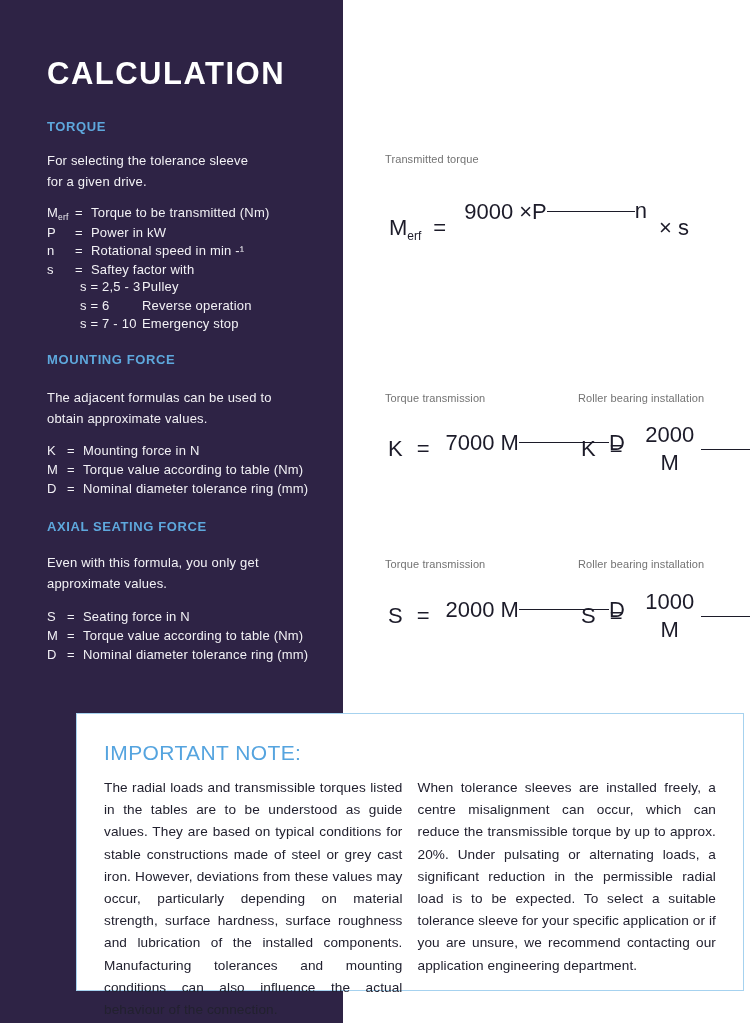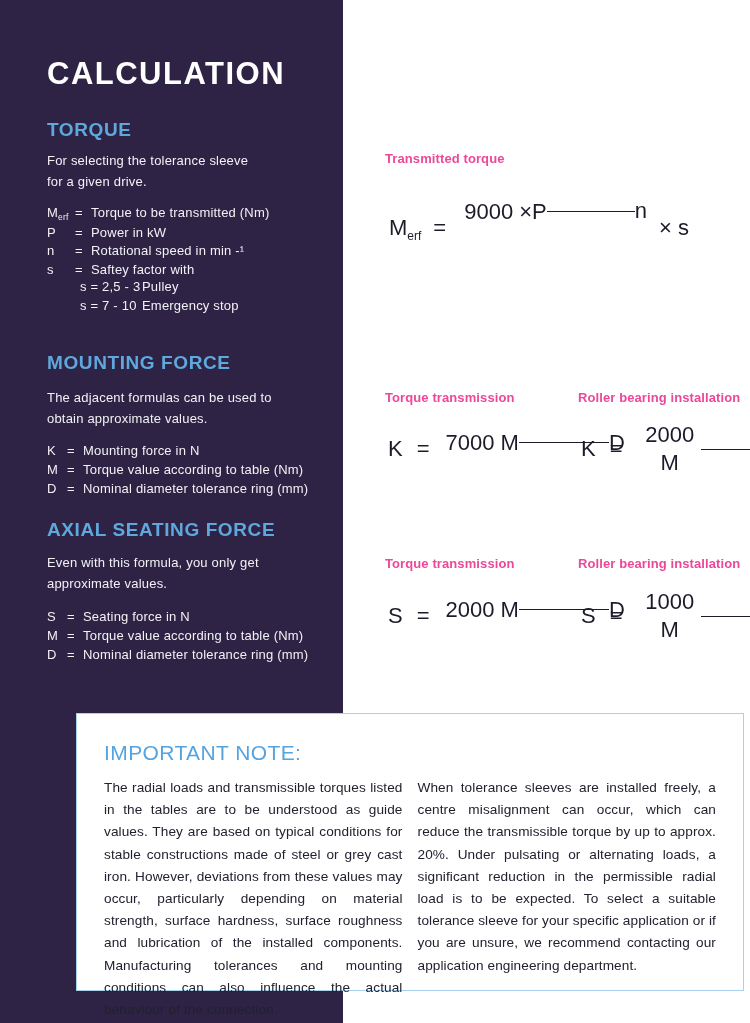--- a/index.html
+++ b/index.html
@@ -20,39 +20,39 @@
   }
   .abs { position:absolute; }
 
   .page-title {
     left:47px; top:56px;
     font-size:31px; font-weight:bold; color:#ffffff;
     letter-spacing:1.5px;
   }
   .section-heading {
     left:47px;
-    font-size:19px; font-weight:bold; color:#5ea8dd;
+    font-size:13px; font-weight:bold; color:#5ea8dd;
     letter-spacing:0.6px;
   }
   .panel-text {
     left:47px; color:#f2f1f5; font-size:13px; letter-spacing:0.2px;
   }
   .intro { line-height:20.5px; white-space:pre-line; }
 
   .def-list { line-height:18.5px; }
   .def-row { display:grid; grid-template-columns:28px 16px 1fr; }
   .def-row.tight { grid-template-columns:20px 16px 1fr; }
   .def-sub { font-size:8.5px; position:relative; top:3px; }
 
   .sval-list { left:80px; line-height:18.5px; }
   .sval-row { display:grid; grid-template-columns:62px 1fr; }
 
   
   .formula-label {
-    font-size:13px; font-weight:bold; color:#ec4899; line-height:16px;
+    font-size:11px; font-weight:normal; color:#737373; line-height:16px;
     letter-spacing:0.1px;
   }
   .formula { display:flex; color:#1c1b29; }
   .f-side { font-size:22px; line-height:30px; }
   .f-lhs  { font-size:22px; line-height:30px; }
   .f-sub  { font-size:12px; position:relative; top:5px; letter-spacing:0px; }
   .frac { display:flex; flex-direction:row; align-items:center; }
   .frac-num, .frac-den { font-size:22px; text-align:center; }
   .frac-bar { height:0; border-top:1.6px solid #1c1b29; }
 
@@ -125,20 +125,24 @@
         <span>Saftey factor with</span>
       </div>
     </div>
 
     <div class="abs panel-text sval-list" style="top:278px; right:10px">
       <div class="sval-row">
         <span>s = 2,5 - 3</span>
         <span>Pulley</span>
       </div>
       <div class="sval-row">
+        <span>s = 6</span>
+        <span>Reverse operation</span>
+      </div>
+      <div class="sval-row">
         <span>s = 7 - 10</span>
         <span>Emergency stop</span>
       </div>
     </div>
 
     <div class="abs section-heading" style="top:352px">MOUNTING FORCE</div>
     <div class="abs panel-text intro" style="top:388px">The adjacent formulas can be used to
 obtain approximate values.</div>
 
     <div class="abs panel-text def-list" style="top:441px; right:10px; line-height:19px">

